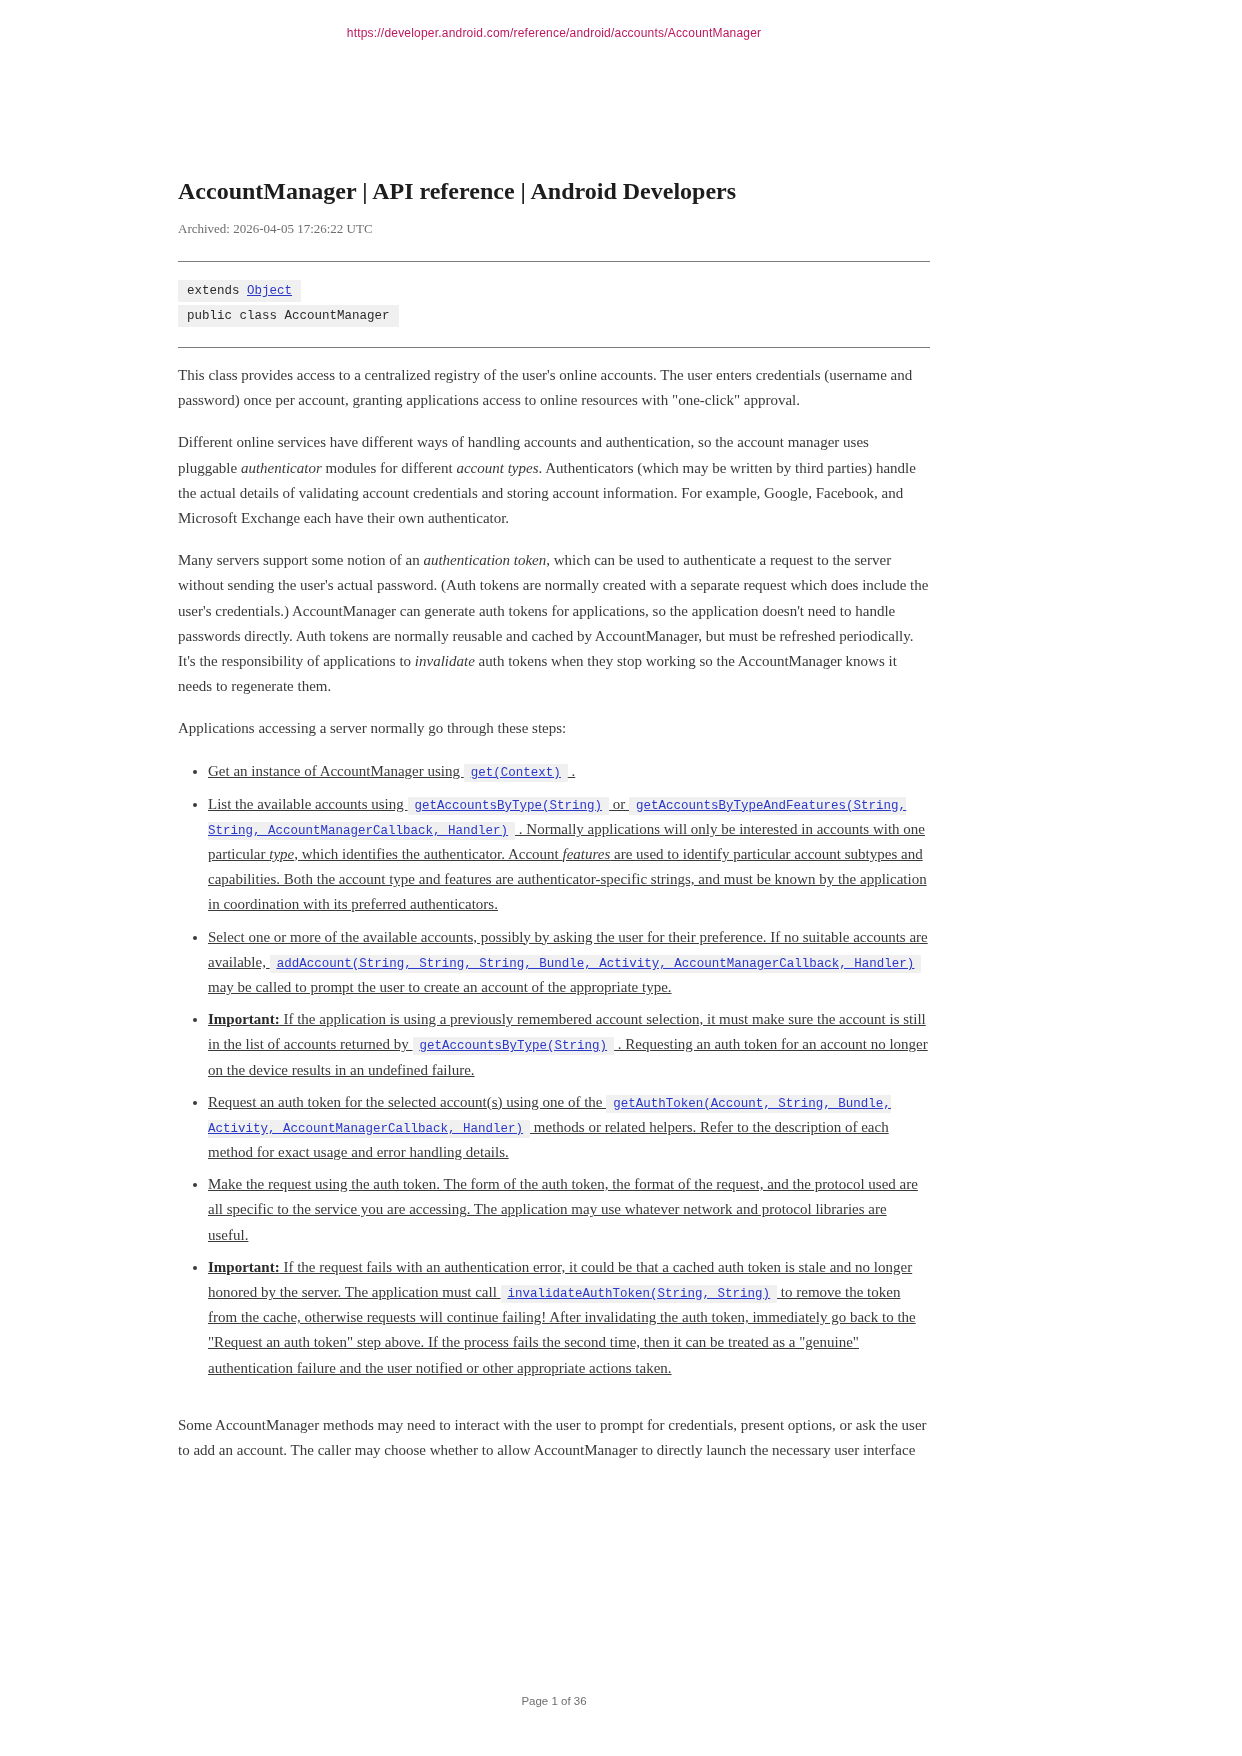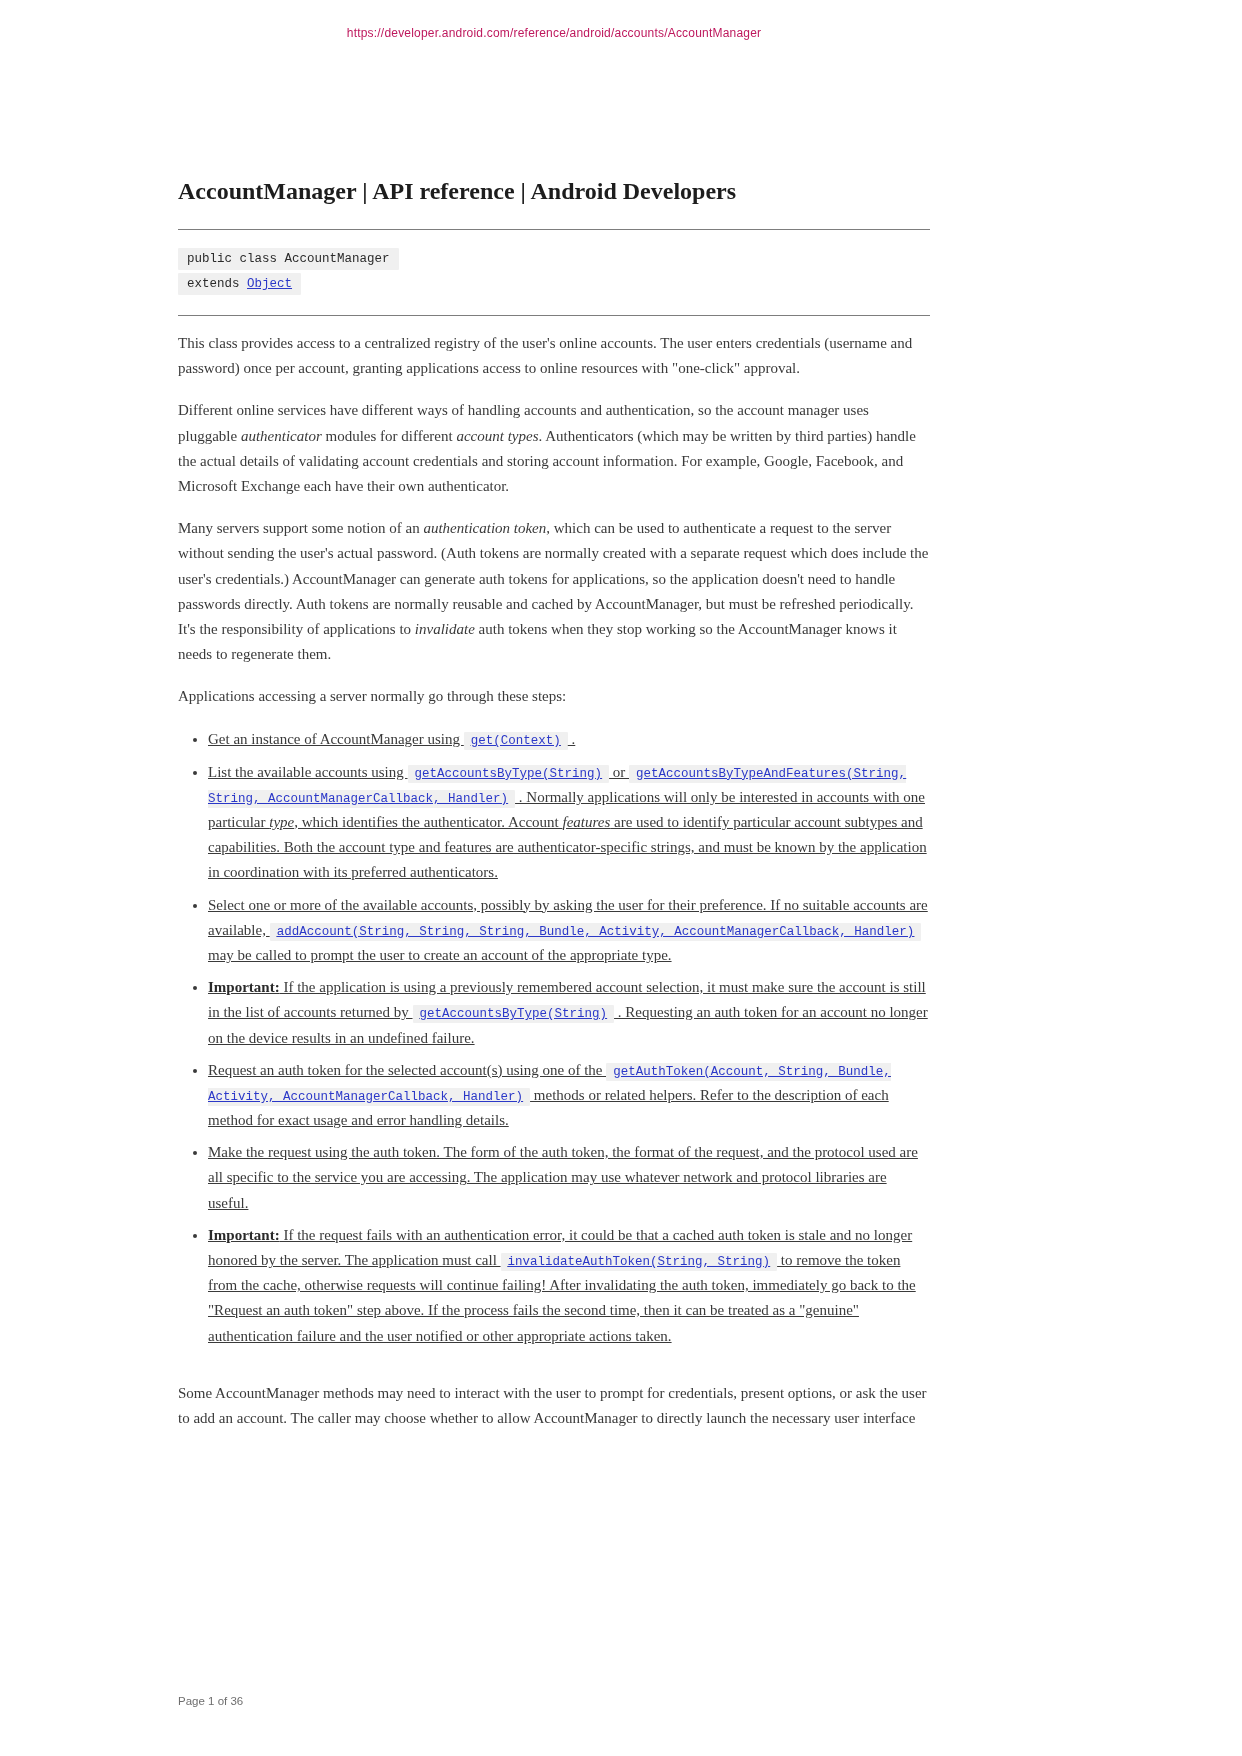--- a/index.html
+++ b/index.html
@@ -83,46 +83,48 @@
     background: var(--code-bg, #f0f0f0);
     padding: 2px 7px;
     border-radius: 1px;
   }
   li a.code-link { line-height: 1.4; }
   .print-footer {
     position: absolute;
     top: 1695px;
     left: 178px;
     width: 752px;
+    text-align: center;
     font-family: "Liberation Sans", sans-serif;
     font-size: 11.5px;
     color: #6e6e6e;
   }
   i { font-style: italic; }
   b { font-weight: bold; color: #2a2a2a; }
 </style>
 </head>
 <body>
 
 <div class="print-header">https://developer.android.com/reference/android/accounts/AccountManager</div>
 
 <div class="content">
 
   <h1 class="doc-title">AccountManager | API reference | Android Developers</h1>
 
+  <div class="archived">Archived: 2026-04-05 17:26:22 UTC</div>
 
 
   <hr class="rule">
 
   <div class="decl">
     <div class="decl-line">
-      <span class="code-chip">public class AccountManager</span>
+      <span class="code-chip"><span>extends </span><a href="#" class="link">Object</a></span>
     </div>
     <div class="decl-line">
-      <span class="code-chip"><span>extends </span><a href="#" class="link">Object</a></span>
+      <span class="code-chip">public class AccountManager</span>
     </div>
   </div>
 
   <hr class="rule rule-2">
 
   <p class="body first">This class provides access to a centralized registry of the user's online accounts. The user enters credentials (username and password) once per account, granting applications access to online resources with "one-click" approval.</p>
 
   <p class="body">Different online services have different ways of handling accounts and authentication, so the account manager uses pluggable <i>authenticator</i> modules for different <i>account types</i>. Authenticators (which may be written by third parties) handle the actual details of validating account credentials and storing account information. For example, Google, Facebook, and Microsoft Exchange each have their own authenticator.</p>
 
   <p class="body">Many servers support some notion of an <i>authentication token</i>, which can be used to authenticate a request to the server without sending the user's actual password. (Auth tokens are normally created with a separate request which does include the user's credentials.) AccountManager can generate auth tokens for applications, so the application doesn't need to handle passwords directly. Auth tokens are normally reusable and cached by AccountManager, but must be refreshed periodically. It's the responsibility of applications to <i>invalidate</i> auth tokens when they stop working so the AccountManager knows it needs to regenerate them.</p>

